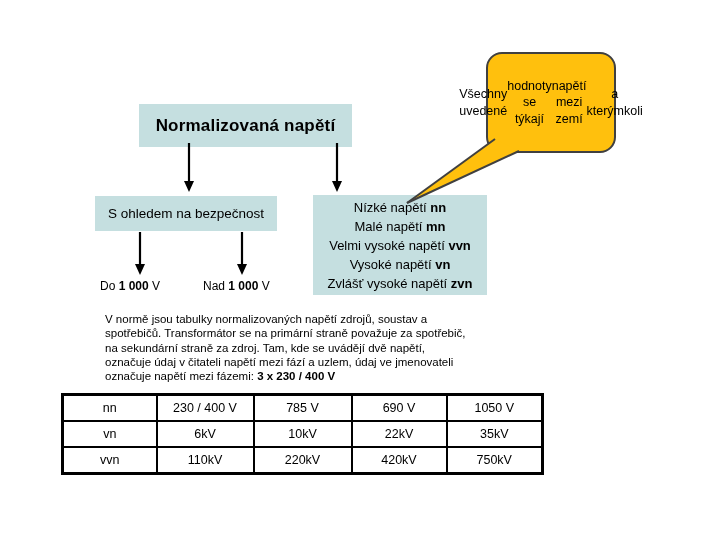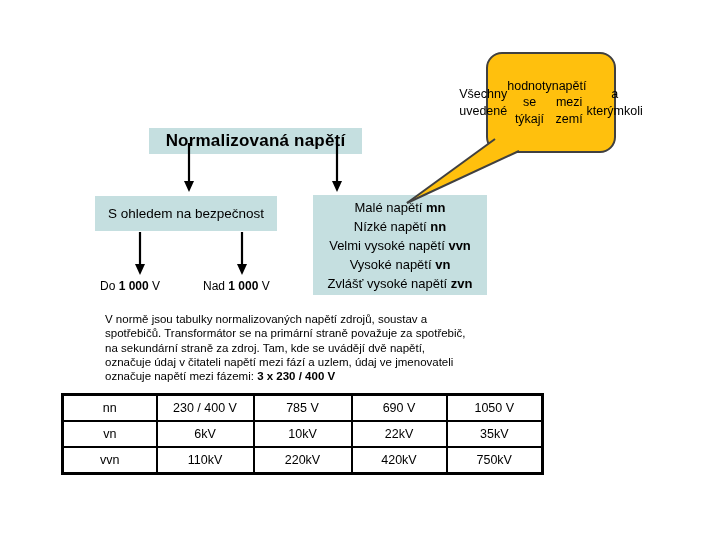--- a/index.html
+++ b/index.html
@@ -1,21 +1,21 @@
 <!DOCTYPE html>
 <html><head>
 <meta charset="utf-8">
 <style>
   html,body{margin:0;padding:0;background:#fff;}
   .slide{
     position:relative;width:720px;height:540px;background:#fff;overflow:hidden;
     font-family:"Liberation Sans","DejaVu Sans",sans-serif;color:#000;
   }
   .box{position:absolute;background:#c5dfe0;display:flex;align-items:center;justify-content:center;}
-  .title-box{left:149px;top:104px;width:213px;height:26px;margin-top:24px;}
+  .title-box{left:139px;top:104px;width:213px;height:43px;}
   .title-box span{font-size:17px;font-weight:bold;letter-spacing:.2px;}
   .safety-box{left:95px;top:196px;width:182px;height:35px;}
   .safety-box span{font-size:13.5px;}
   .categories-box{left:313px;top:195px;width:174px;height:100px;flex-direction:column;justify-content:center;}
   .cat-line{font-size:13px;line-height:19px;text-align:center;white-space:pre;}
   .cat-line .b{font-weight:bold;}
   .threshold{position:absolute;font-size:12px;white-space:pre;text-align:center;}
   .threshold .b{font-weight:bold;}
   .do-label{left:100px;top:279px;}
   .nad-label{left:203px;top:279px;}
@@ -44,22 +44,22 @@
 
   <div class="box title-box">
     <span>Normalizovaná napětí</span>
   </div>
 
   <div class="box safety-box">
     <span>S ohledem na bezpečnost</span>
   </div>
 
   <div class="box categories-box">
+    <div class="cat-line"><span>Nízké napětí </span><span class="b">nn</span></div>
     <div class="cat-line"><span>Malé napětí </span><span class="b">mn</span></div>
-    <div class="cat-line"><span>Nízké napětí </span><span class="b">nn</span></div>
     <div class="cat-line"><span>Velmi vysoké napětí </span><span class="b">vvn</span></div>
     <div class="cat-line"><span>Vysoké napětí </span><span class="b">vn</span></div>
     <div class="cat-line"><span>Zvlášť vysoké napětí </span><span class="b">zvn</span></div>
   </div>
 
   <div class="threshold do-label"><span>Do </span><span class="b">1 000</span><span> V</span></div>
   <div class="threshold nad-label"><span>Nad </span><span class="b">1 000</span><span> V</span></div>
 
   <div class="note">
     <span>V normě jsou tabulky normalizovaných napětí zdrojů, soustav a spotřebičů. Transformátor se na primární straně považuje za spotřebič, na sekundární straně za zdroj. Tam, kde se uvádějí dvě napětí, označuje údaj v čitateli napětí mezi fází a uzlem, údaj ve jmenovateli označuje napětí mezi fázemi: </span><span class="b">3 x 230 / 400 V</span>

